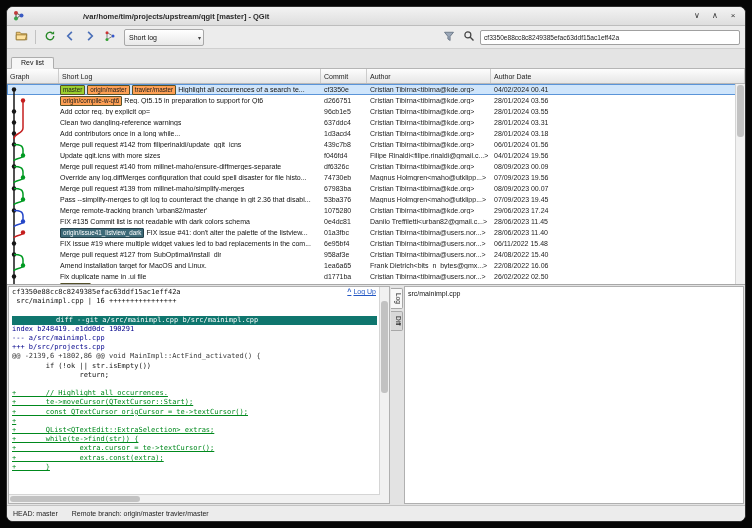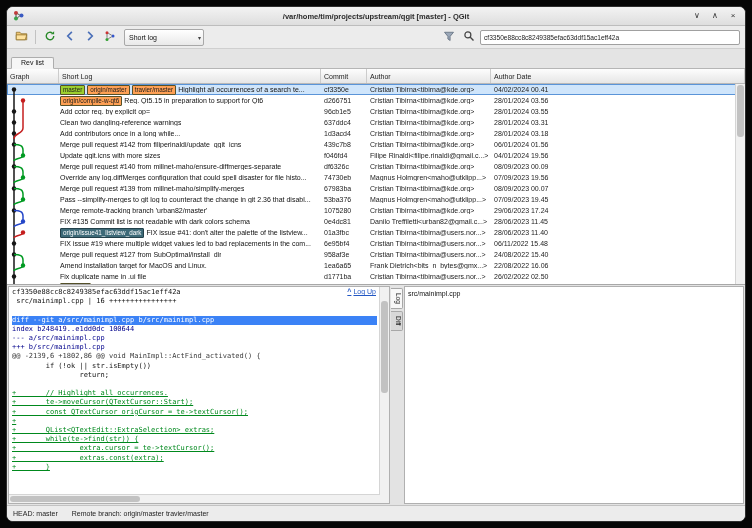--- a/index.html
+++ b/index.html
@@ -4,21 +4,21 @@
 <style>
   html,body{margin:0;padding:0;}
   body{width:752px;height:528px;background:#060606;position:relative;overflow:hidden;
        font-family:"Liberation Sans",sans-serif;-webkit-font-smoothing:antialiased;}
   .window{position:absolute;left:6px;top:6px;width:738px;height:514px;background:#ececec;
           border:1px solid #2e2e2e;border-radius:7px;overflow:hidden;display:flex;flex-direction:column;}
   
   .titlebar{height:18px;background:linear-gradient(#f3f3f3,#dedede);border-bottom:1px solid #bdbdbd;
             display:flex;align-items:center;padding:0 6px;flex-shrink:0;}
   .tb-left{display:flex;align-items:center;gap:4px;width:70px;}
-  .tb-title{flex:1;text-align:center;font-size:7.5px;color:#2a2a2a;font-weight:bold;
+  .tb-title{flex:1;font-size:7.5px;color:#2a2a2a;font-weight:bold;
             white-space:nowrap;overflow:hidden;}
   .tb-controls{width:70px;display:flex;justify-content:flex-end;gap:6px;}
   .wbtn{font-size:8px;color:#333;width:12px;height:12px;line-height:12px;text-align:center;
         border-radius:6px;cursor:default;}
   
   .toolbar{height:22px;display:flex;align-items:center;gap:2px;padding:0 5px;background:#ececec;
            border-bottom:1px solid #cfcfcf;flex-shrink:0;}
   .tbtn{width:18px;height:17px;display:flex;align-items:center;justify-content:center;border-radius:2px;}
   .tsep{width:1px;height:14px;background:#c2c2c2;margin:0 3px;}
   .combo{height:15px;background:linear-gradient(#ffffff,#e9e9e9);border:1px solid #a8a8a8;border-radius:2px;
@@ -56,21 +56,21 @@
   .ref.remote-dark{background:#3d6a78;color:#fff;border-color:#23404a;}
   .ref.tag{background:#ffd84e;}
   .vscroll{position:absolute;top:0;right:0;bottom:0;width:9px;background:#f1f1f1;border-left:1px solid #d5d5d5;}
   .vthumb{position:absolute;left:1px;right:1px;border-radius:3px;background:#c2c2c2;}
   
   .bottom{height:220px;display:flex;background:#e3e3e3;border-top:1px solid #a8a8a8;flex-shrink:0;}
   .diff-panel{width:382px;background:#fff;border:1px solid #b0b0b0;margin:1px 0 1px 1px;position:relative;
               overflow:hidden;padding:1px 12px 1px 3px;box-sizing:border-box;}
   .dline{white-space:pre;font-family:"DejaVu Sans Mono",monospace;font-size:7px;line-height:9.2px;color:#111;}
   .dline.meta{color:#00008b;}
-  .dline.filehead{background:#3b82f6;color:#fff;}
+  .dline.filehead{background:#0f766e;color:#fff;padding-left:44px;}
   .dline.hunk{color:#3a3a3a;}
   .dline.add{color:#00891d;text-decoration:underline;}
   .logup{position:absolute;top:1px;right:13px;font-size:7px;color:#2257c4;text-decoration:underline;
          display:flex;align-items:center;gap:2px;background:#fff;padding-left:3px;}
   .logup .caret{color:#2257c4;text-decoration:none;font-weight:bold;}
   .hscroll{position:absolute;left:0;right:9px;bottom:0;height:8px;background:#f1f1f1;border-top:1px solid #d5d5d5;}
   .hthumb{position:absolute;top:1px;bottom:1px;border-radius:3px;background:#c2c2c2;}
   .side-tabs{width:14px;display:flex;flex-direction:column;padding-top:3px;gap:2px;align-items:center;flex-shrink:0;}
   .vtab{writing-mode:vertical-rl;font-size:6.5px;color:#222;background:#d8d8d8;border:1px solid #a8a8a8;
         border-left:none;border-radius:0 2px 2px 0;padding:4px 0;width:11px;text-align:center;}
@@ -448,23 +448,23 @@
     <div class="diff-panel">
       <a class="logup">
         <span class="caret">^</span>
         <span>Log Up</span>
       </a>
       <div id="diff-lines">
           <div class="dline">cf3350e88cc8c8249385efac63ddf15ac1eff42a</div>
           <div class="dline"> src/mainimpl.cpp | 16 ++++++++++++++++</div>
           <div class="dline">&nbsp;</div>
           <div class="dline filehead">diff --git a/src/mainimpl.cpp b/src/mainimpl.cpp</div>
-          <div class="dline meta">index b248419..e1dd0dc 100644</div>
+          <div class="dline meta">index b248419..e1dd0dc 190291</div>
           <div class="dline meta">--- a/src/mainimpl.cpp</div>
-          <div class="dline meta">+++ b/src/mainimpl.cpp</div>
+          <div class="dline meta">+++ b/src/projects.cpp</div>
           <div class="dline hunk">@@ -2139,6 +1802,86 @@ void MainImpl::ActFind_activated() {</div>
           <div class="dline">        if (!ok || str.isEmpty())</div>
           <div class="dline">                return;</div>
           <div class="dline">&nbsp;</div>
           <div class="dline add">+       // Highlight all occurrences.</div>
           <div class="dline add">+       te-&gt;moveCursor(QTextCursor::Start);</div>
           <div class="dline add">+       const QTextCursor origCursor = te-&gt;textCursor();</div>
           <div class="dline add">+</div>
           <div class="dline add">+       QList&lt;QTextEdit::ExtraSelection&gt; extras;</div>
           <div class="dline add">+       while(te-&gt;find(str)) {</div>

